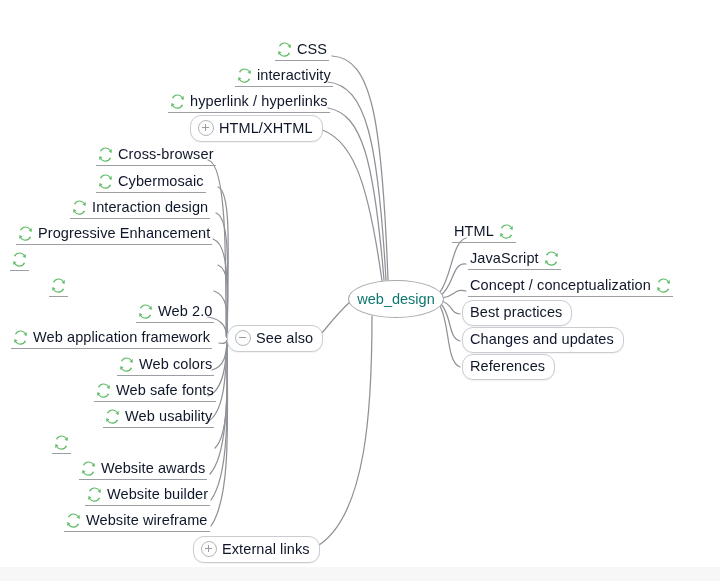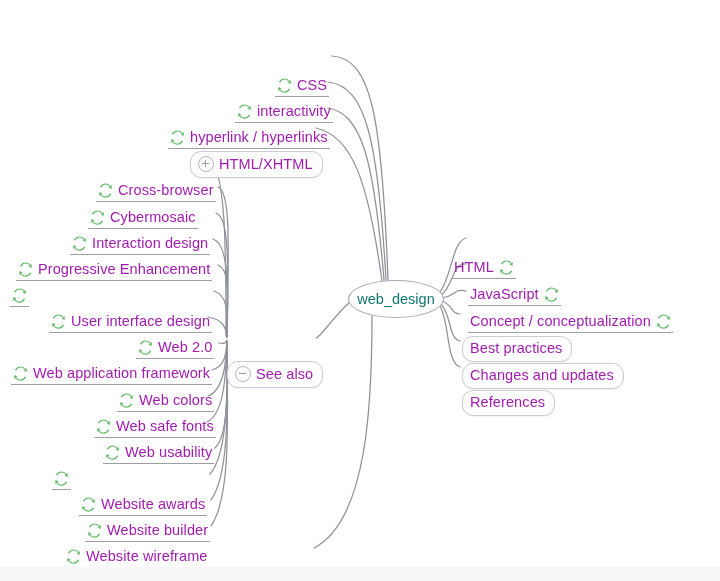--- a/index.html
+++ b/index.html
@@ -19,24 +19,23 @@
   }
 
   
   .node{
     position:absolute;
     display:flex;
     align-items:center;
     gap:5px;
     white-space:nowrap;
     font-size:14.5px;
-    color:#a21caf;
+    color:#0f172a;
     line-height:1;
     letter-spacing:.1px;
-    margin-top:36px;
   }
   .node .lbl{display:block;}
 
   
   .node.plain{
     padding:2px 2px 3px 2px;
     border-bottom:1.15px solid #9b9ea3;
   }
 
   
@@ -207,21 +206,21 @@
       </div>
       <div class="node plain" style="left: 96px; top: 145px;">
         <svg class="sync-icon" viewBox="0 0 16 16">
           <g fill="#5cba63">
             <path d="M8 1.6c2.1 0 3.9 1.1 4.8 2.8l-1.9.5 3.6 1.6.2-4.3-1.3 1.1C12.1 1.4 10.2.4 8 .4 5.3.4 3 2 2 4.3l1.5.6C4.3 3 6 1.6 8 1.6z"></path>
             <path d="M8 14.4c-2.1 0-3.9-1.1-4.8-2.8l1.9-.5L1.5 9.5l-.2 4.3 1.3-1.1c1.3 1.9 3.2 2.9 5.4 2.9 2.7 0 5-1.6 6-3.9l-1.5-.6c-.8 1.9-2.5 3.3-4.5 3.3z"></path>
           </g>
         </svg>
         <span class="lbl">Cross-browser</span>
       </div>
-      <div class="node plain" style="left: 88px; top: 172px; text-align: center;">
+      <div class="node plain" style="left: 96px; top: 172px; text-align: center;">
         <svg class="sync-icon" viewBox="0 0 16 16">
           <g fill="#5cba63">
             <path d="M8 1.6c2.1 0 3.9 1.1 4.8 2.8l-1.9.5 3.6 1.6.2-4.3-1.3 1.1C12.1 1.4 10.2.4 8 .4 5.3.4 3 2 2 4.3l1.5.6C4.3 3 6 1.6 8 1.6z"></path>
             <path d="M8 14.4c-2.1 0-3.9-1.1-4.8-2.8l1.9-.5L1.5 9.5l-.2 4.3 1.3-1.1c1.3 1.9 3.2 2.9 5.4 2.9 2.7 0 5-1.6 6-3.9l-1.5-.6c-.8 1.9-2.5 3.3-4.5 3.3z"></path>
           </g>
         </svg>
         <span class="lbl">Cybermosaic</span>
       </div>
       <div class="node plain" style="left: 70px; top: 198px;">
         <svg class="sync-icon" viewBox="0 0 16 16">
@@ -249,21 +248,20 @@
           </g>
         </svg>
       </div>
       <div class="node plain" style="left: 49px; top: 276px;">
         <svg class="sync-icon" viewBox="0 0 16 16">
           <g fill="#5cba63">
             <path d="M8 1.6c2.1 0 3.9 1.1 4.8 2.8l-1.9.5 3.6 1.6.2-4.3-1.3 1.1C12.1 1.4 10.2.4 8 .4 5.3.4 3 2 2 4.3l1.5.6C4.3 3 6 1.6 8 1.6z"></path>
             <path d="M8 14.4c-2.1 0-3.9-1.1-4.8-2.8l1.9-.5L1.5 9.5l-.2 4.3 1.3-1.1c1.3 1.9 3.2 2.9 5.4 2.9 2.7 0 5-1.6 6-3.9l-1.5-.6c-.8 1.9-2.5 3.3-4.5 3.3z"></path>
           </g>
         </svg>
-        <span class="lbl">User interface design</span>
       </div>
       <div class="node plain" style="left: 136px; top: 302px; text-align: right;">
         <svg class="sync-icon" viewBox="0 0 16 16">
           <g fill="#5cba63">
             <path d="M8 1.6c2.1 0 3.9 1.1 4.8 2.8l-1.9.5 3.6 1.6.2-4.3-1.3 1.1C12.1 1.4 10.2.4 8 .4 5.3.4 3 2 2 4.3l1.5.6C4.3 3 6 1.6 8 1.6z"></path>
             <path d="M8 14.4c-2.1 0-3.9-1.1-4.8-2.8l1.9-.5L1.5 9.5l-.2 4.3 1.3-1.1c1.3 1.9 3.2 2.9 5.4 2.9 2.7 0 5-1.6 6-3.9l-1.5-.6c-.8 1.9-2.5 3.3-4.5 3.3z"></path>
           </g>
         </svg>
         <span class="lbl">Web 2.0</span>
       </div>

